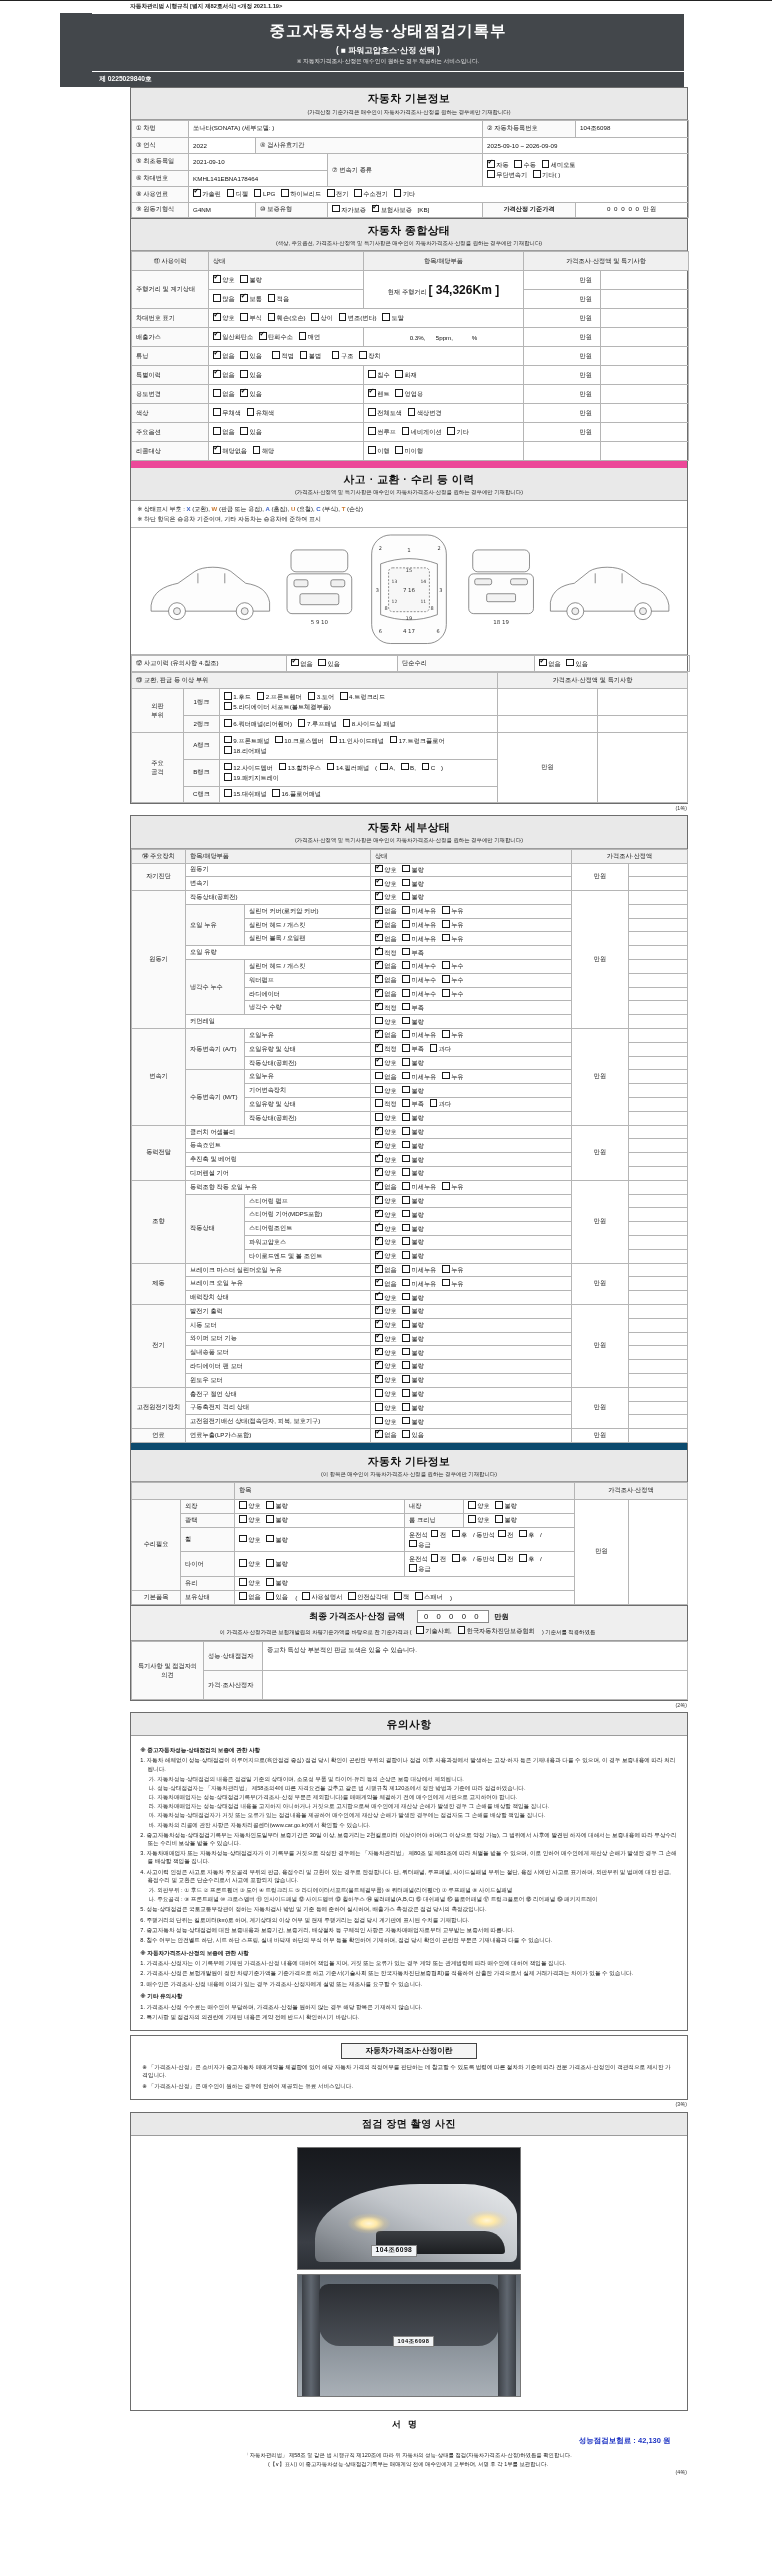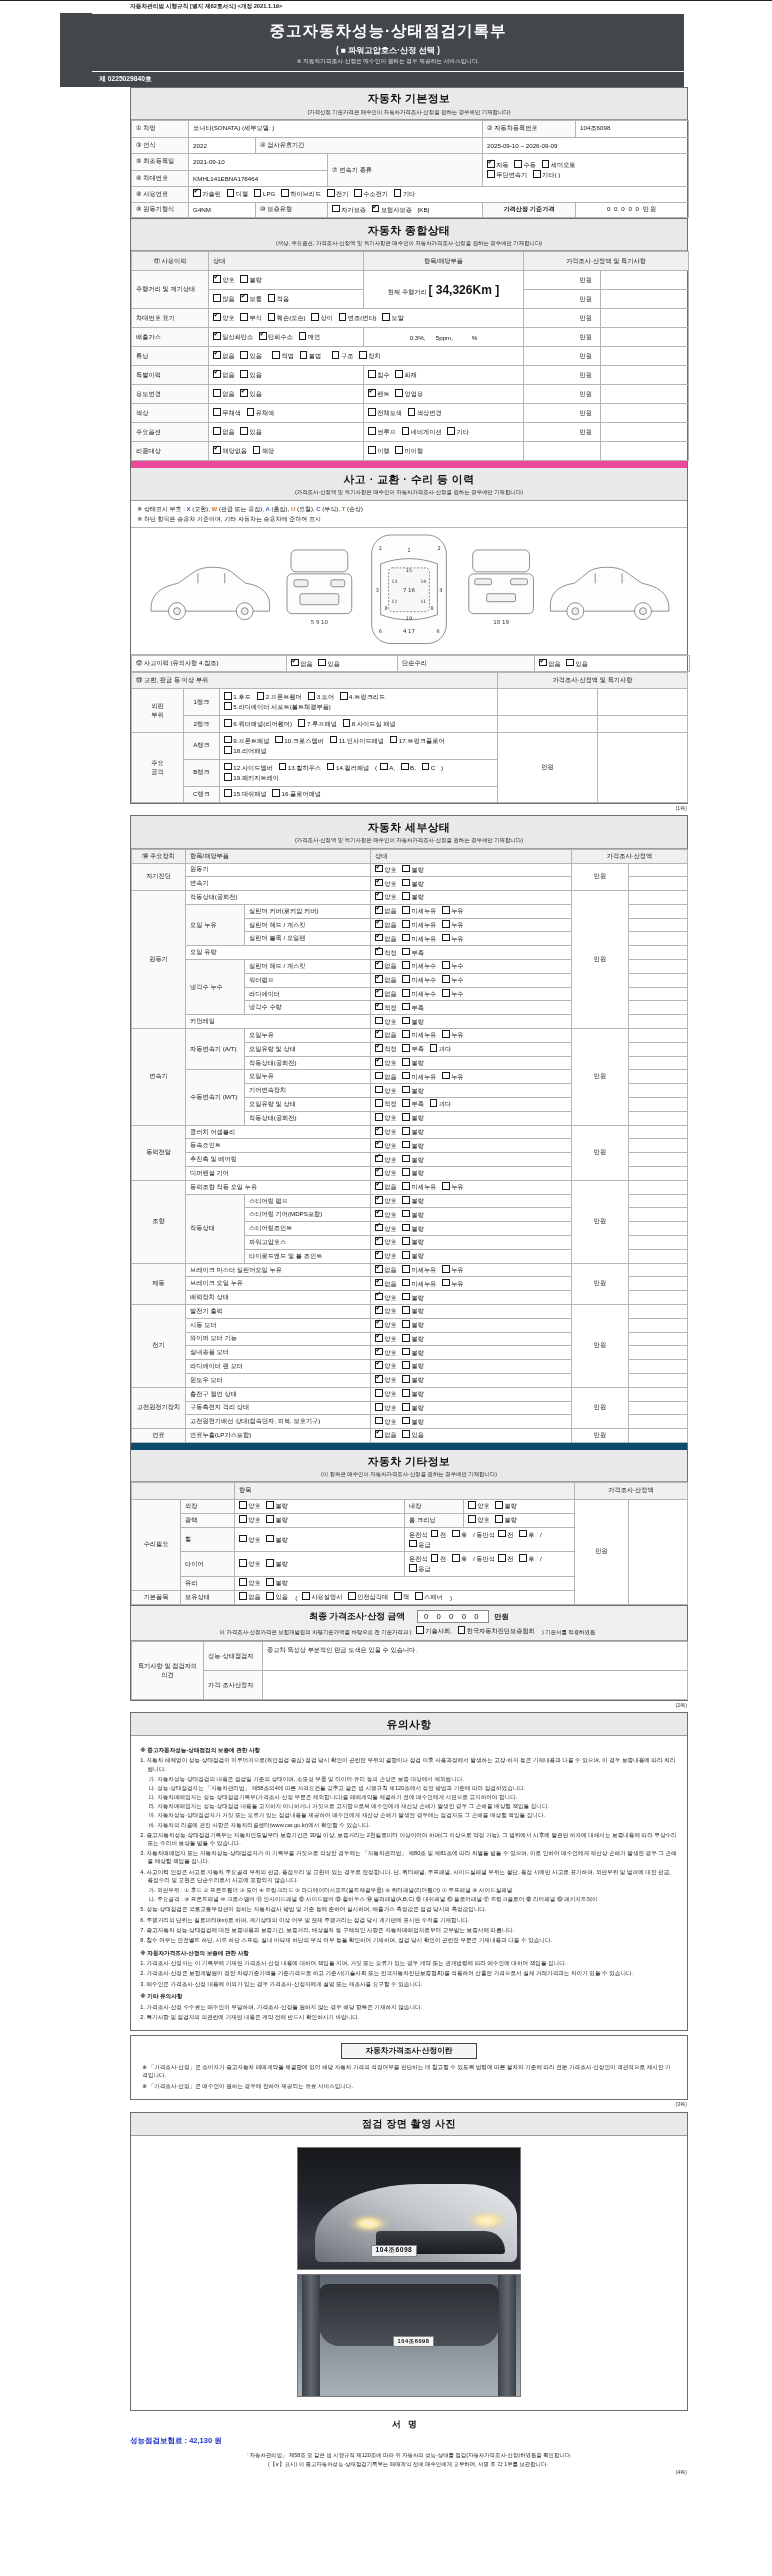--- a/index.html
+++ b/index.html
@@ -53,21 +53,21 @@
   .ph1 .lampR{right:11.3px;bottom:38px;}
   .plate{position:absolute;background:#f2f4f6;color:#0b0b0b;font-size:6.7px;font-weight:bold;padding:0.5px 3.6px;border:0.5px solid #848484;letter-spacing:0.5px;}
   .ph1 .plate{left:73px;bottom:12.4px;}
   .ph2{background:linear-gradient(180deg,#5c646d 0%,#7d858d 40%,#a9b0b7 100%);}
   .ph2 .under{position:absolute;left:20.6px;top:9.3px;width:180px;height:62px;background:linear-gradient(180deg,#2b2e33,#4a4f56);border-radius:9.3px 9.3px 20.6px 20.6px;}
   .ph2 .post1,.ph2 .post2{position:absolute;top:0;width:17.5px;height:121px;background:linear-gradient(90deg,#3c4046,#606770,#3c4046);}
   .ph2 .post1{left:4.1px;} .ph2 .post2{right:4.1px;}
   .ph2 .plate{left:95px;top:61px;font-size:5.7px;}
   .footer{margin:7.2px 0 0 130px;width:556px;}
   .signtitle{text-align:center;font-size:8.8px;font-weight:bold;letter-spacing:7.2px;margin:3.1px 0 5.2px;}
-  .fee{color:#1f35c4;font-size:7.5px;font-weight:bold;padding-right:15.5px;margin:2.1px 0 5.2px;}
+  .fee{text-align:right;color:#1f35c4;font-size:7.5px;font-weight:bold;padding-right:15.5px;margin:2.1px 0 5.2px;}
   .legal{text-align:center;font-size:5.4px;line-height:1.6;color:#222;}
   svg text{font-family:"DejaVu Sans",sans-serif;}
 </style>
 </head>
 <body>
 
 <div class="formref">자동차관리법 시행규칙 [별지 제82호서식] &lt;개정 2021.1.19&gt;</div>
 
 <div class="hdrwrap">
   <div class="hdr-top">

